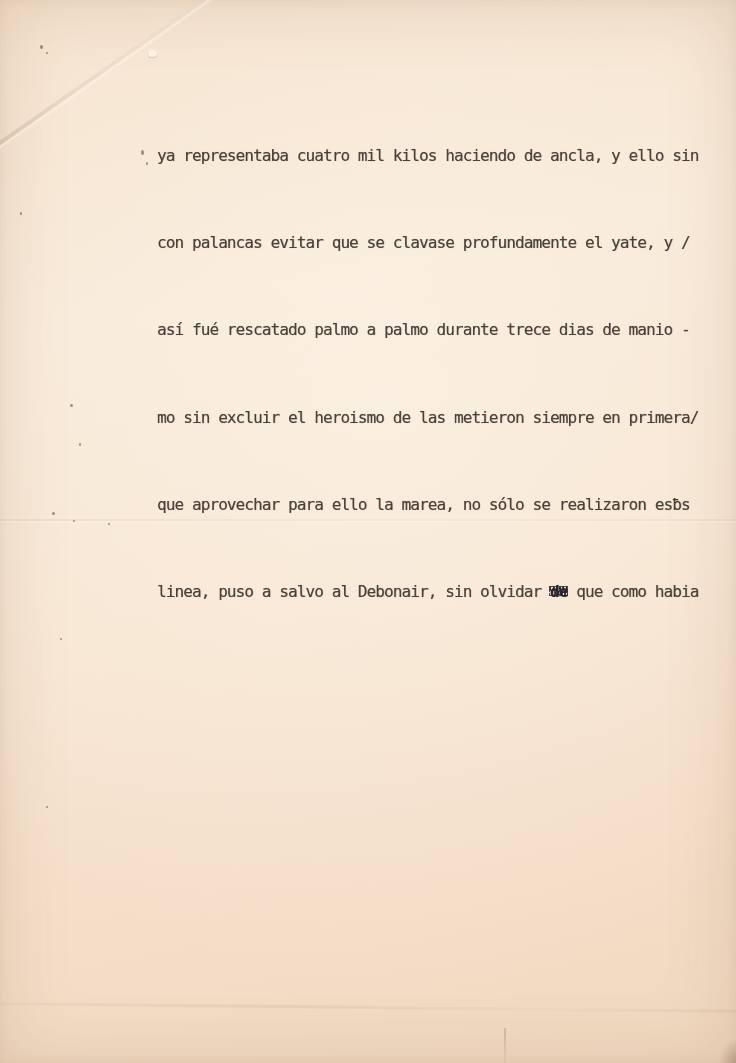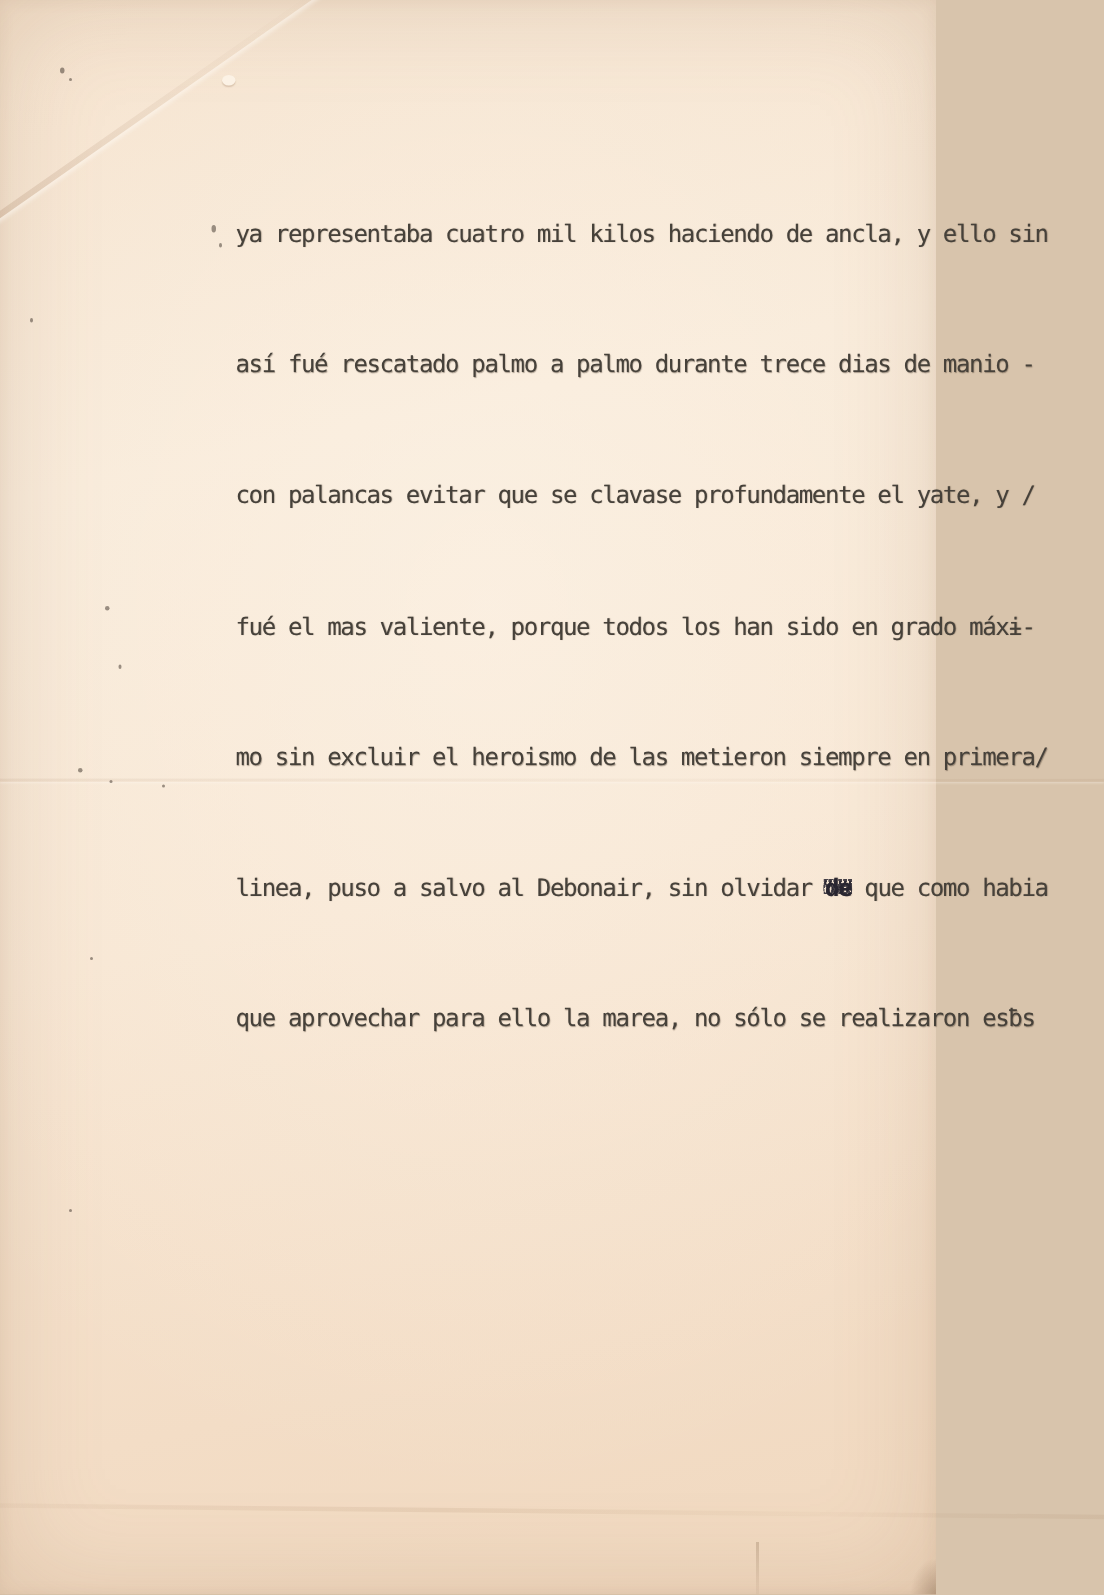--- a/index.html
+++ b/index.html
@@ -2,21 +2,21 @@
 <html><head>
 <meta charset="utf-8">
 <style>
   html,body { margin:0; padding:0; }
   body {
     width:736px; height:1063px; overflow:hidden;
     font-family:"DejaVu Sans Mono", monospace;
     background:#d8c4ac;
   }
   .paper {
-    position:relative; width:624px; height:1063px;
+    position:relative; width:736px; height:1063px;
     background:
       radial-gradient(130% 90% at 52% 38%, rgba(255,250,242,0.40), rgba(255,250,242,0) 62%),
       linear-gradient(168deg, #f5e2cd 0%, #f8e9d7 28%, #f7e5d1 55%, #f3ddc6 82%, #f0d8bf 100%);
     box-shadow:
       inset 0 0 70px rgba(150,108,76,0.20),
       inset 0 0 10px rgba(150,108,76,0.10);
   }
   
   .crease { position:absolute; pointer-events:none; }
   .crease-tl {
@@ -86,26 +86,25 @@
   <div class="speck" style="left:70px;  top:404px; width:3px; height:3px;"></div>
   <div class="speck" style="left:79px;  top:443px; width:2px; height:3px;"></div>
   <div class="speck" style="left:52px;  top:512px; width:3px; height:3px;"></div>
   <div class="speck" style="left:73px;  top:520px; width:2px; height:2px;"></div>
   <div class="speck" style="left:108px; top:523px; width:2px; height:2px;"></div>
   <div class="speck" style="left:60px;  top:638px; width:2px; height:2px;"></div>
   <div class="speck" style="left:46px;  top:806px; width:2px; height:2px;"></div>
 
   <div class="text-block">
     <div class="line">ya representaba cuatro mil kilos haciendo de ancla, y ello sin</div>
+    <div class="line">con palancas evitar que se clavase profundamente el yate, y /</div>
     <div class="line">así fué rescatado palmo a palmo durante trece dias de manio -</div>
-    <div class="line">con palancas evitar que se clavase profundamente el yate, y /</div>
-    <div class="line">fué el mas valiente, porque todos los han sido en grado máxɨ-</div>
     <div class="line">mo sin excluir el heroismo de las metieron siempre en primera/</div>
+    <div class="line">que aprovechar para ello la marea, no sólo se realizaron esƀs</div>
     <div class="line"><span>linea, puso a salvo al Debonair, sin olvidar </span><span class="blot">de</span><span> que como habia</span></div>
-    <div class="line">que aprovechar para ello la marea, no sólo se realizaron esƀs</div>
     
     
     
     
     
     
     
     
     
     

